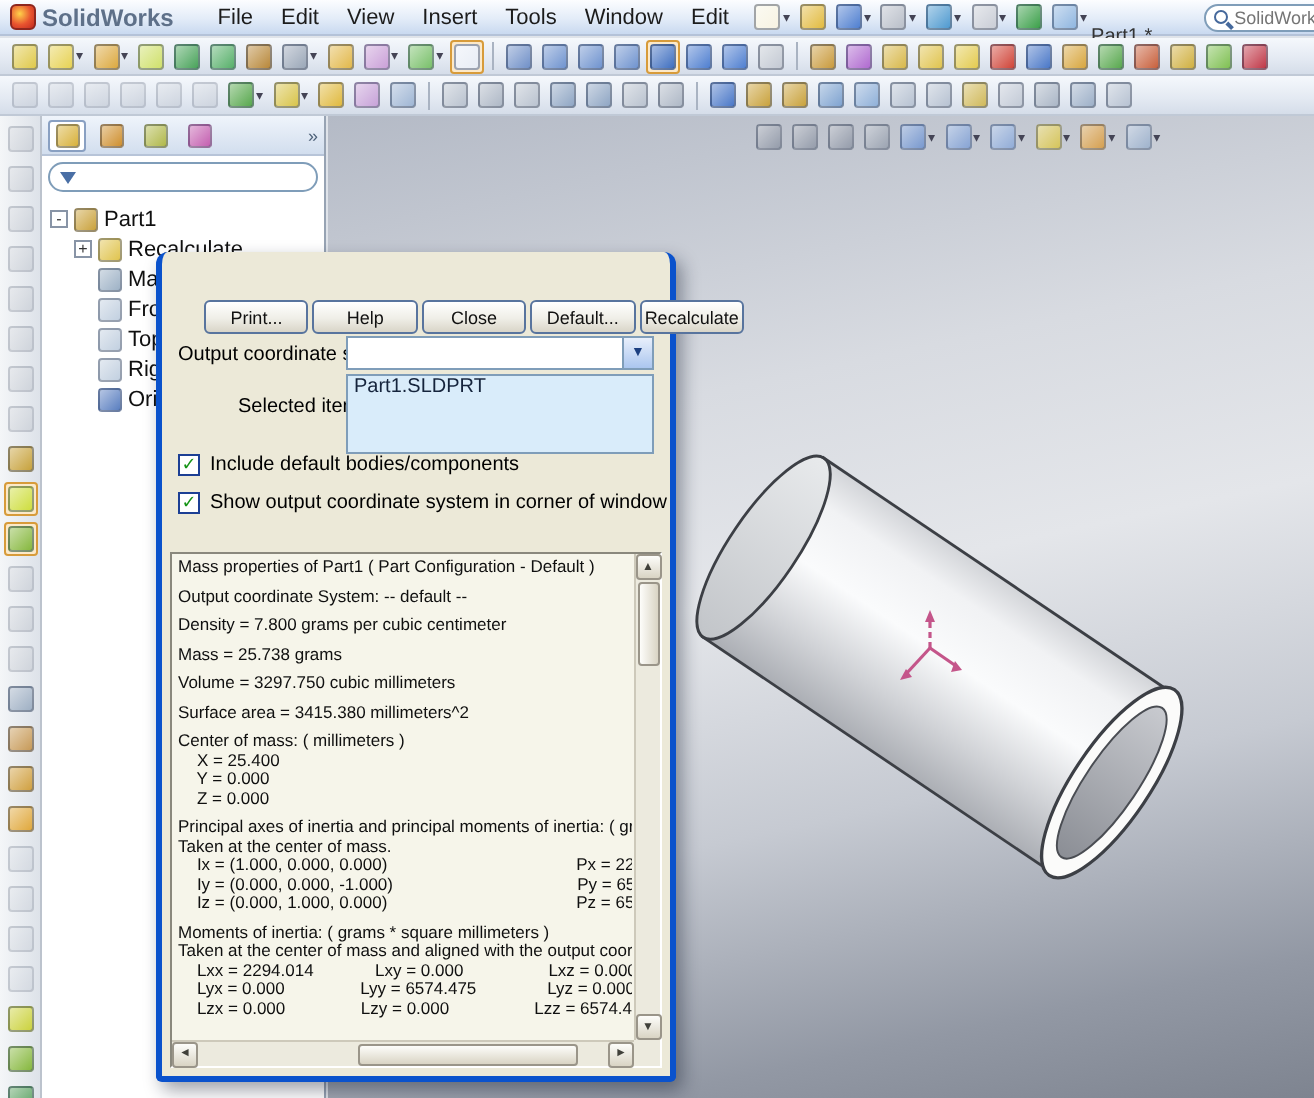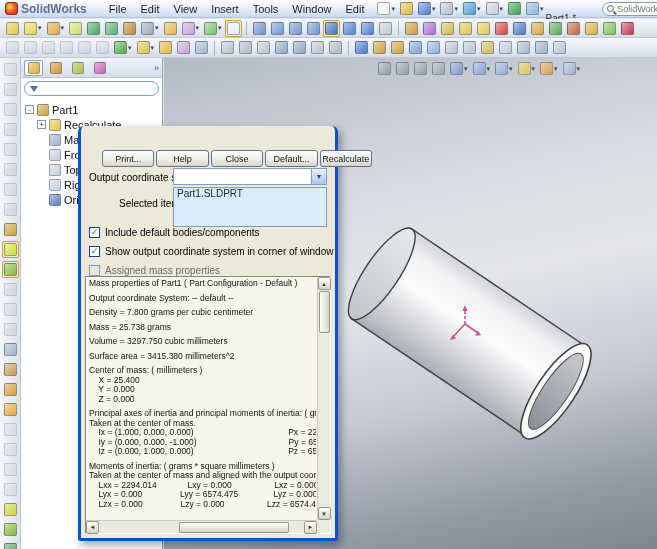--- a/index.html
+++ b/index.html
@@ -626,24 +626,20 @@
 
   <div id="cbgroup">
       <div class="cbrow">
         <span class="cbbox">✓</span>
         <span>Include default bodies/components</span>
       </div>
       <div class="cbrow">
         <span class="cbbox">✓</span>
         <span>Show output coordinate system in corner of window</span>
       </div>
-      <div class="cbrow dim">
-        <span class="cbbox"></span>
-        <span>Assigned mass properties</span>
-      </div>
     </div>
 
   <div id="results">
     <div id="rtext"><div class="rline">Mass properties of Part1 ( Part Configuration - Default )</div><div class="rline"></div><div class="rline">Output coordinate System: -- default --</div><div class="rline"></div><div class="rline">Density = 7.800 grams per cubic centimeter</div><div class="rline"></div><div class="rline">Mass = 25.738 grams</div><div class="rline"></div><div class="rline">Volume = 3297.750 cubic millimeters</div><div class="rline"></div><div class="rline">Surface area = 3415.380 millimeters^2</div><div class="rline"></div><div class="rline">Center of mass: ( millimeters )</div><div class="rline">    X = 25.400</div><div class="rline">    Y = 0.000</div><div class="rline">    Z = 0.000</div><div class="rline"></div><div class="rline">Principal axes of inertia and principal moments of inertia: ( grams * square millimeters )</div><div class="rline">Taken at the center of mass.</div><div class="rline">    Ix = (1.000, 0.000, 0.000)                                        Px = 2294.014</div><div class="rline">    Iy = (0.000, 0.000, -1.000)                                       Py = 6574.475</div><div class="rline">    Iz = (0.000, 1.000, 0.000)                                        Pz = 6574.475</div><div class="rline"></div><div class="rline">Moments of inertia: ( grams * square millimeters )</div><div class="rline">Taken at the center of mass and aligned with the output coordinate system.</div><div class="rline">    Lxx = 2294.014             Lxy = 0.000                  Lxz = 0.000</div><div class="rline">    Lyx = 0.000                Lyy = 6574.475               Lyz = 0.000</div><div class="rline">    Lzx = 0.000                Lzy = 0.000                  Lzz = 6574.475</div></div>
     <div class="vsb">
       <span class="sbtn">▲</span>
       <span class="vthumb"></span>
       <span class="spacer"></span>
       <span class="sbtn">▼</span>
     </div>

